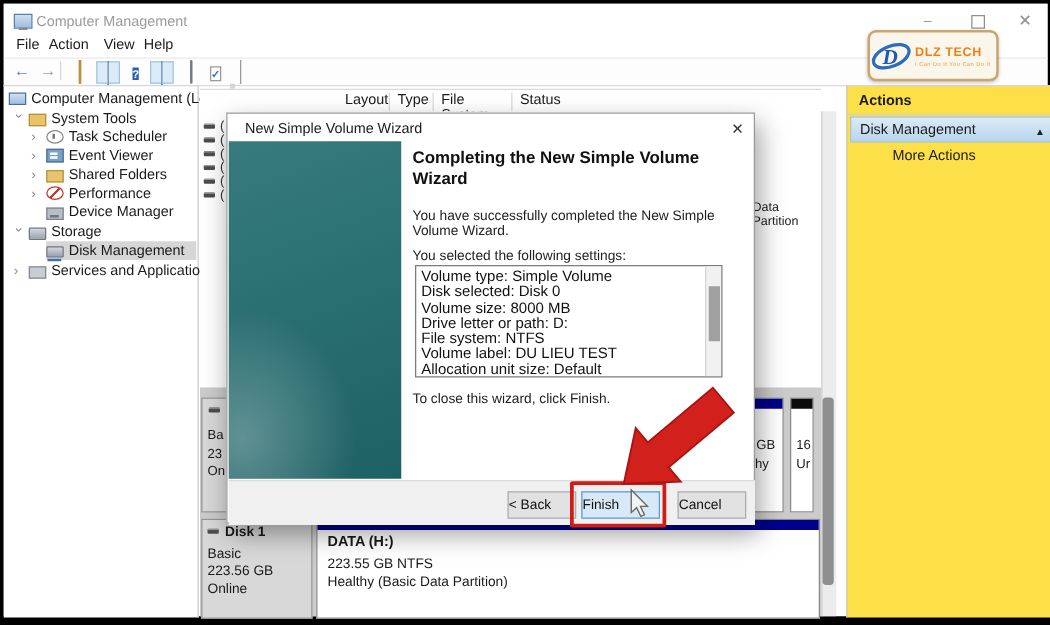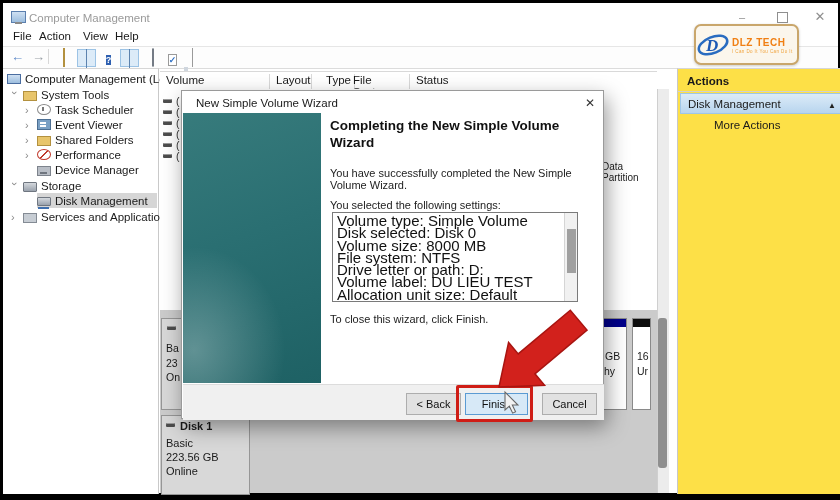--- a/index.html
+++ b/index.html
@@ -84,26 +84,26 @@
   .logo-tag{font-size:4.5px;color:#f0a23a;letter-spacing:.4px;}
   
   #dialog{left:181px;top:90px;width:423px;height:329px;background:#fff;border:1px solid #9a9a9a;box-sizing:border-box;z-index:30;box-shadow:3px 8px 20px rgba(0,0,0,.4);}
   .dlg-title{left:14px;top:6px;position:absolute;font-size:11.5px;color:#1a1a1a;}
   .dlg-close{left:400px;top:5px;position:absolute;font-size:12px;color:#333;width:16px;text-align:center;}
   .dlg-art{left:1px;top:22px;position:absolute;width:138px;height:270px;background:radial-gradient(ellipse 120% 70% at 8% 88%,rgba(255,255,255,.28),rgba(255,255,255,0) 55%),linear-gradient(160deg,#377b7c 0%,#2a6f72 45%,#1e6164 100%);}
   .dlg-h1{left:148px;top:26px;position:absolute;width:258px;font-size:13.5px;font-weight:bold;color:#111;line-height:17px;}
   .dlg-p1{left:148px;top:76px;position:absolute;width:252px;font-size:11px;color:#222;line-height:12px;}
   .dlg-p2{left:148px;top:108px;position:absolute;width:252px;font-size:11px;color:#222;}
   .settings-box{left:150px;top:121px;position:absolute;width:246px;height:90px;border:1px solid #7a7a7a;background:#fff;box-sizing:border-box;overflow:hidden;}
-  .settings-inner{position:absolute;left:4px;top:2px;right:14px;font-size:15px;line-height:12.3px;color:#111;white-space:nowrap;}
+  .settings-inner{position:absolute;left:4px;top:2px;right:14px;font-size:12px;line-height:12.3px;color:#111;white-space:nowrap;}
   .sb-scroll{position:absolute;right:0;top:0;width:12px;height:100%;background:#f1f1f1;border-left:1px solid #d5d5d5;}
   .sb-thumb{position:absolute;right:1px;top:16px;width:9px;height:44px;background:#a0a0a0;}
   .dlg-p3{left:148px;top:222px;position:absolute;width:252px;font-size:11px;color:#222;}
   .dlg-footer{left:1px;top:293px;position:absolute;width:421px;height:35px;background:#f0f0f0;border-top:1px solid #dcdcdc;}
-  .btn{position:absolute;top:8px;height:22px;background:#e1e1e1;border:1px solid #adadad;box-sizing:border-box;font-size:11px;color:#111;text-align:center;line-height:20px;}
+  .btn{position:absolute;top:8px;height:22px;background:#e1e1e1;border:1px solid #adadad;box-sizing:border-box;font-size:11px;color:#111;text-align:left;line-height:20px;}
   .btn-back{left:223px;width:55px;}
   .btn-finish{left:282px;width:63px;background:#d7e9f7;border:1px solid #5b9bd3;}
   .btn-cancel{left:359px;width:55px;}
   
   #redbox{left:456px;top:385px;width:77px;height:37px;border:3px solid #cf1d16;box-sizing:border-box;z-index:40;border-radius:2px;}
   #overlay-svg{left:0;top:0;z-index:45;pointer-events:none;}
 </style>
 </head>
 <body>
 
@@ -184,23 +184,22 @@
     <span>Disk Management</span>
   </div>
   <div class="trow" style="left:8px;top:140px">
     <span class="chev chev-col"></span>
     <span class="ticon i-serv"></span>
     <span>Services and Applications</span>
   </div>
 </div>
 
 <div class="abs" id="colhead">
-  <span class="col" style="left:0;width:110px">Volume</span>
   <span class="col" style="left:110px;width:42px">Layout</span>
-  <span class="col" style="left:160px;width:35px">Type</span>
+  <span class="col" style="left:152px;width:35px">Type</span>
   <span class="col" style="left:187px;width:63px">File System</span>
   <span class="col" style="left:250px;width:246px;border-right:none">Status</span>
 </div>
 
 <div class="abs" id="listarea">
   <div class="vrow" style="top:6px">
       <span class="mini-drive"></span>
       <span>(</span>
     </div>
   <div class="vrow" style="top:17px">
@@ -244,20 +243,26 @@
     <span class="frag" style="left:4px;top:31px">16</span>
     <span class="frag" style="left:4px;top:46px">Ur</span>
   </div>
 
   <div class="disk-label" style="left:1px;top:105px;width:89px;height:80px">
     <span class="mini-drive" style="position:absolute;left:4px;top:7px"></span>
     <span class="frag" style="left:18px;top:4px;font-weight:bold;font-size:11px">Disk 1</span>
     <span class="frag" style="left:4px;top:21px;font-size:11px">Basic</span>
     <span class="frag" style="left:4px;top:35px;font-size:11px">223.56 GB</span>
     <span class="frag" style="left:4px;top:49px;font-size:11px">Online</span>
+  </div>
+  <div class="part" style="left:93px;top:105px;width:403px;height:80px">
+    <div class="part-bar"></div>
+    <span class="frag" style="left:8px;top:12px;font-weight:bold;font-size:11.5px">DATA  (H:)</span>
+    <span class="frag" style="left:8px;top:29px;font-size:11px">223.55 GB NTFS</span>
+    <span class="frag" style="left:8px;top:44px;font-size:11px">Healthy (Basic Data Partition)</span>
   </div>
 </div>
 <div class="abs" id="vscroll"></div>
 <div class="abs" id="vthumb"></div>
 
 <div class="abs" id="actions">
   <span class="actions-title">Actions</span>
   <span class="actions-sep"></span>
   <div class="dm-row">
     <span>Disk Management</span>
@@ -285,22 +290,22 @@
   <span class="dlg-close">✕</span>
   <div class="dlg-art"></div>
   <div class="dlg-h1">Completing the New Simple Volume Wizard</div>
   <div class="dlg-p1">You have successfully completed the New Simple Volume Wizard.</div>
   <div class="dlg-p2">You selected the following settings:</div>
   <div class="settings-box">
     <div class="settings-inner">
       <div>Volume type: Simple Volume</div>
       <div>Disk selected: Disk 0</div>
       <div>Volume size: 8000 MB</div>
+      <div>Drive letter or path: D:</div>
       <div>File system: NTFS</div>
-      <div>Drive letter or path: D:</div>
       <div>Volume label: DU LIEU TEST</div>
       <div>Allocation unit size: Default</div>
       <div>Quick format: Yes</div>
     </div>
     <div class="sb-scroll">
         <div class="sb-thumb"></div>
       </div>
   </div>
   <div class="dlg-p3">To close this wizard, click Finish.</div>
   <div class="dlg-footer">

